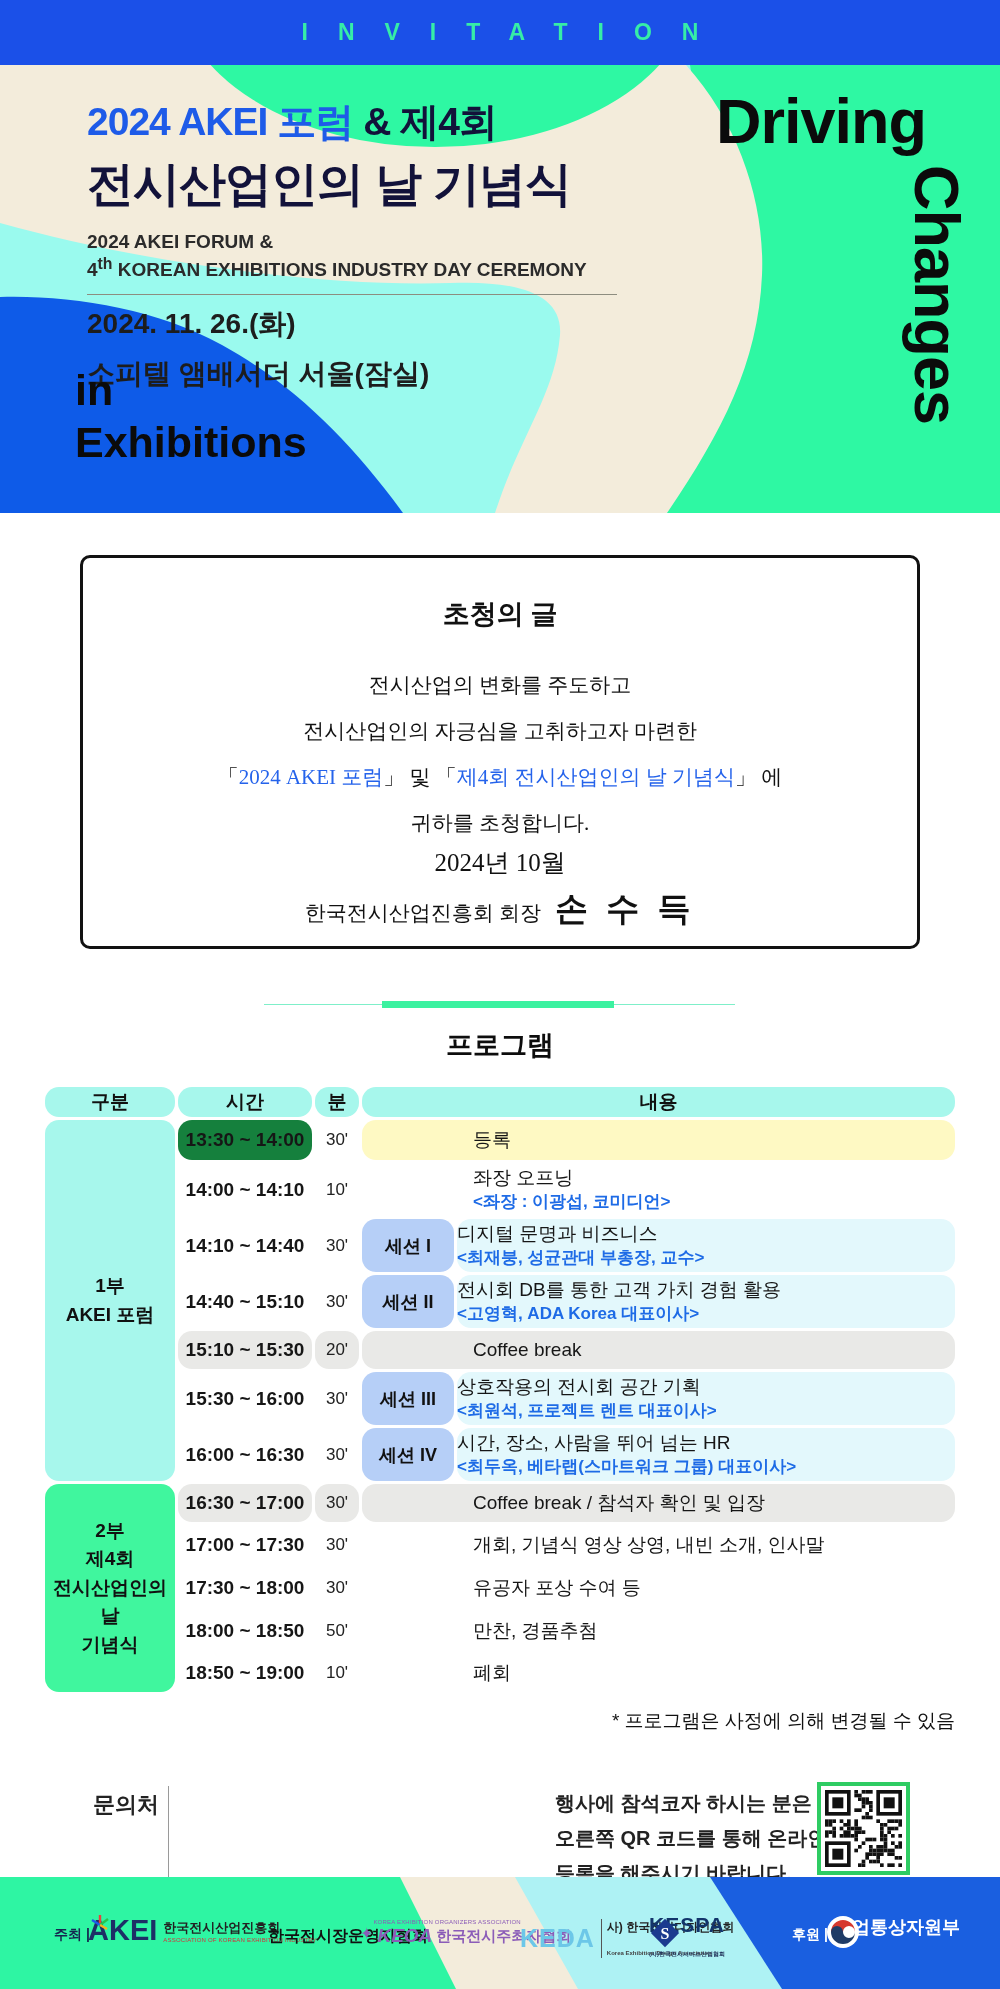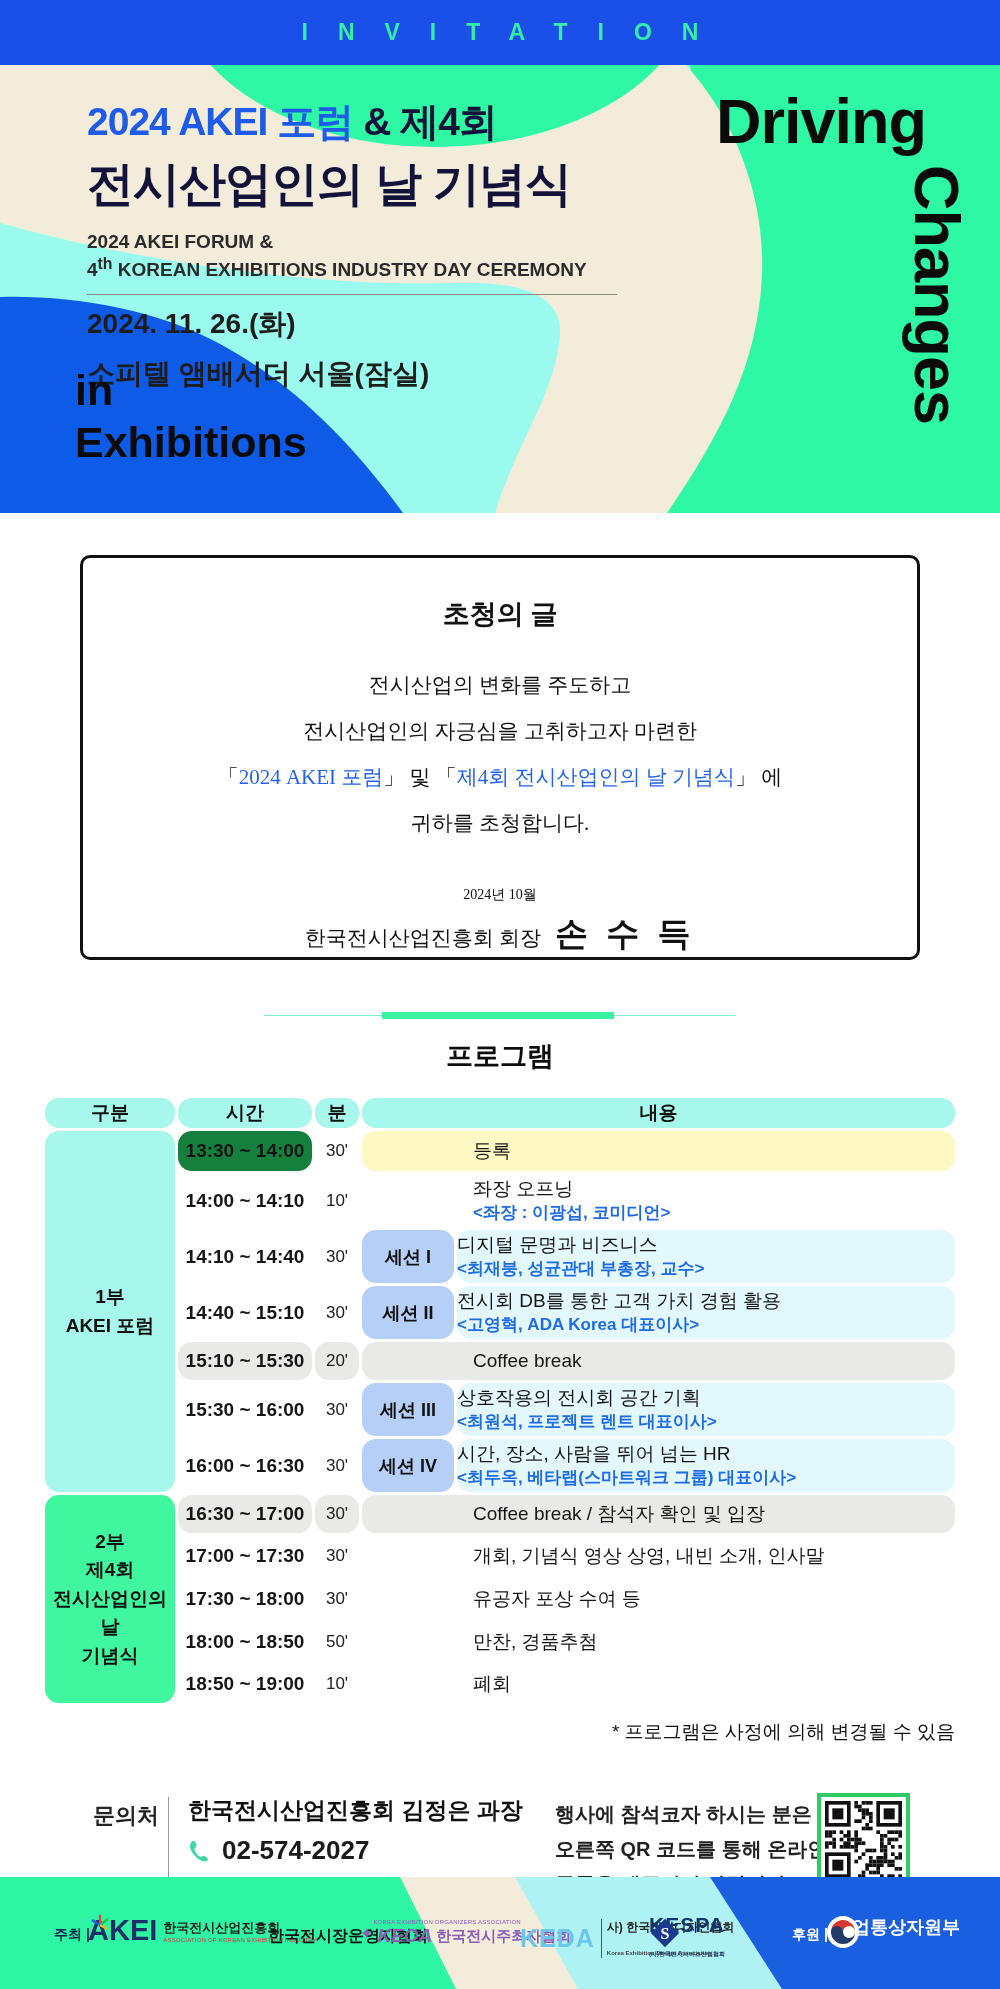--- a/index.html
+++ b/index.html
@@ -27,21 +27,21 @@
   .changes{position:absolute;left:973px;top:100px;font-size:63px;font-weight:800;color:#0b0b0b;letter-spacing:-1px;
            transform:rotate(90deg);transform-origin:left top;white-space:nowrap;}
 
   
   .letter-box{width:840px;box-sizing:border-box;margin:42px auto 0 auto;min-height:394px;background:#fff;
               border:3px solid #111;border-radius:10px;text-align:center;
               font-family:"Liberation Serif","DejaVu Serif",serif;color:#111;padding-top:38px;}
   .letter-title{font-size:27px;font-weight:800;}
   .letter-body{margin-top:30px;font-size:21px;line-height:46px;}
   .letter-blue{color:#2563EB;}
-  .letter-date{margin-top:40px;font-size:14px;}
+  .letter-date{font-size:25px;}
   .letter-sign{margin-top:8px;font-size:21px;}
   .letter-sign .name{font-size:33px;font-weight:800;letter-spacing:5px;margin-left:14px;}
 
   
   .prog-divider{position:relative;height:8px;margin-top:52px;}
   .prog-divider .thin{position:absolute;left:264px;top:3px;width:471px;height:1px;background:#7fefc9;}
   .prog-divider .thick{position:absolute;left:382px;top:0;width:232px;height:7px;background:#3BF2A0;}
   .prog-title{margin:18px 0 0 0;text-align:center;font-size:27px;font-weight:800;color:#0d0d0d;}
   .ptable{margin:24px 45px 0 45px;display:grid;grid-template-columns:130px 134px 44px 92px 1fr;
           gap:3px;background:#ffffff;}
@@ -243,37 +243,20 @@
       <div class="cell min" style="grid-area: 13 / 3; background: rgb(255, 255, 255);">10'</div>
       <div class="cell content" style="grid-area: 13 / 4 / auto / 6; padding-left: 111px; background: rgb(255, 255, 255);">
         <div class="ttl">폐회</div>
       </div>
     </div>
   <div class="pnote">* 프로그램은 사정에 의해 변경될 수 있음</div>
 
   <div class="contact">
     <div class="c-label">문의처</div>
     <div class="c-vline"></div>
-    <div class="c-details">
-      <div class="c-name">한국전시산업진흥회 김정은 과장</div>
-      <div class="c-row">
-        <svg width="24" height="24" viewBox="0 0 24 24">
-          <path d="M5,2 C7,2 8,4 8.5,6 C9,8 7,8.5 6.5,10 C6,11.5 9,16 11.5,17.5 C13,18.5 14,16.5 16,17 C18,17.5 20,19 20,20.5 C20,22 17,22.8 15,22.3 C10,21 3.5,14.5 2.2,9 C1.6,6.5 3,2 5,2 Z" fill="#3FD9A6"></path>
-        </svg>
-        <span class="txt">02-574-2027</span>
-      </div>
-      <div class="c-row">
-        <svg width="26" height="22" viewBox="0 0 26 22">
-          <path d="M2,9 L13,1 L24,9 L24,21 L2,21 Z" fill="#43E0B0"></path>
-          <path d="M3,10 L13,16 L23,10 L23,20 L3,20 Z" fill="#ffffff" opacity="0.85"></path>
-          <path d="M2,9 L13,1 L24,9 L13,15 Z" fill="#43E0B0"></path>
-        </svg>
-        <span class="txt">eun@akei.or.kr</span>
-      </div>
-    </div>
     <div class="c-right">
       <div>행사에 참석코자 하시는 분은</div>
       <div>오른쪽 QR 코드를 통해 온라인 참가</div>
       <div>등록을 해주시기 바랍니다.</div>
     </div>
     <div class="qr-box">
       <svg id="qr-svg" width="77" height="77" viewBox="0 0 21 21">
           <rect x="8" y="0" width="1" height="1" fill="#111"></rect>
           <rect x="10" y="0" width="1" height="1" fill="#111"></rect>
           <rect x="11" y="0" width="1" height="1" fill="#111"></rect>

